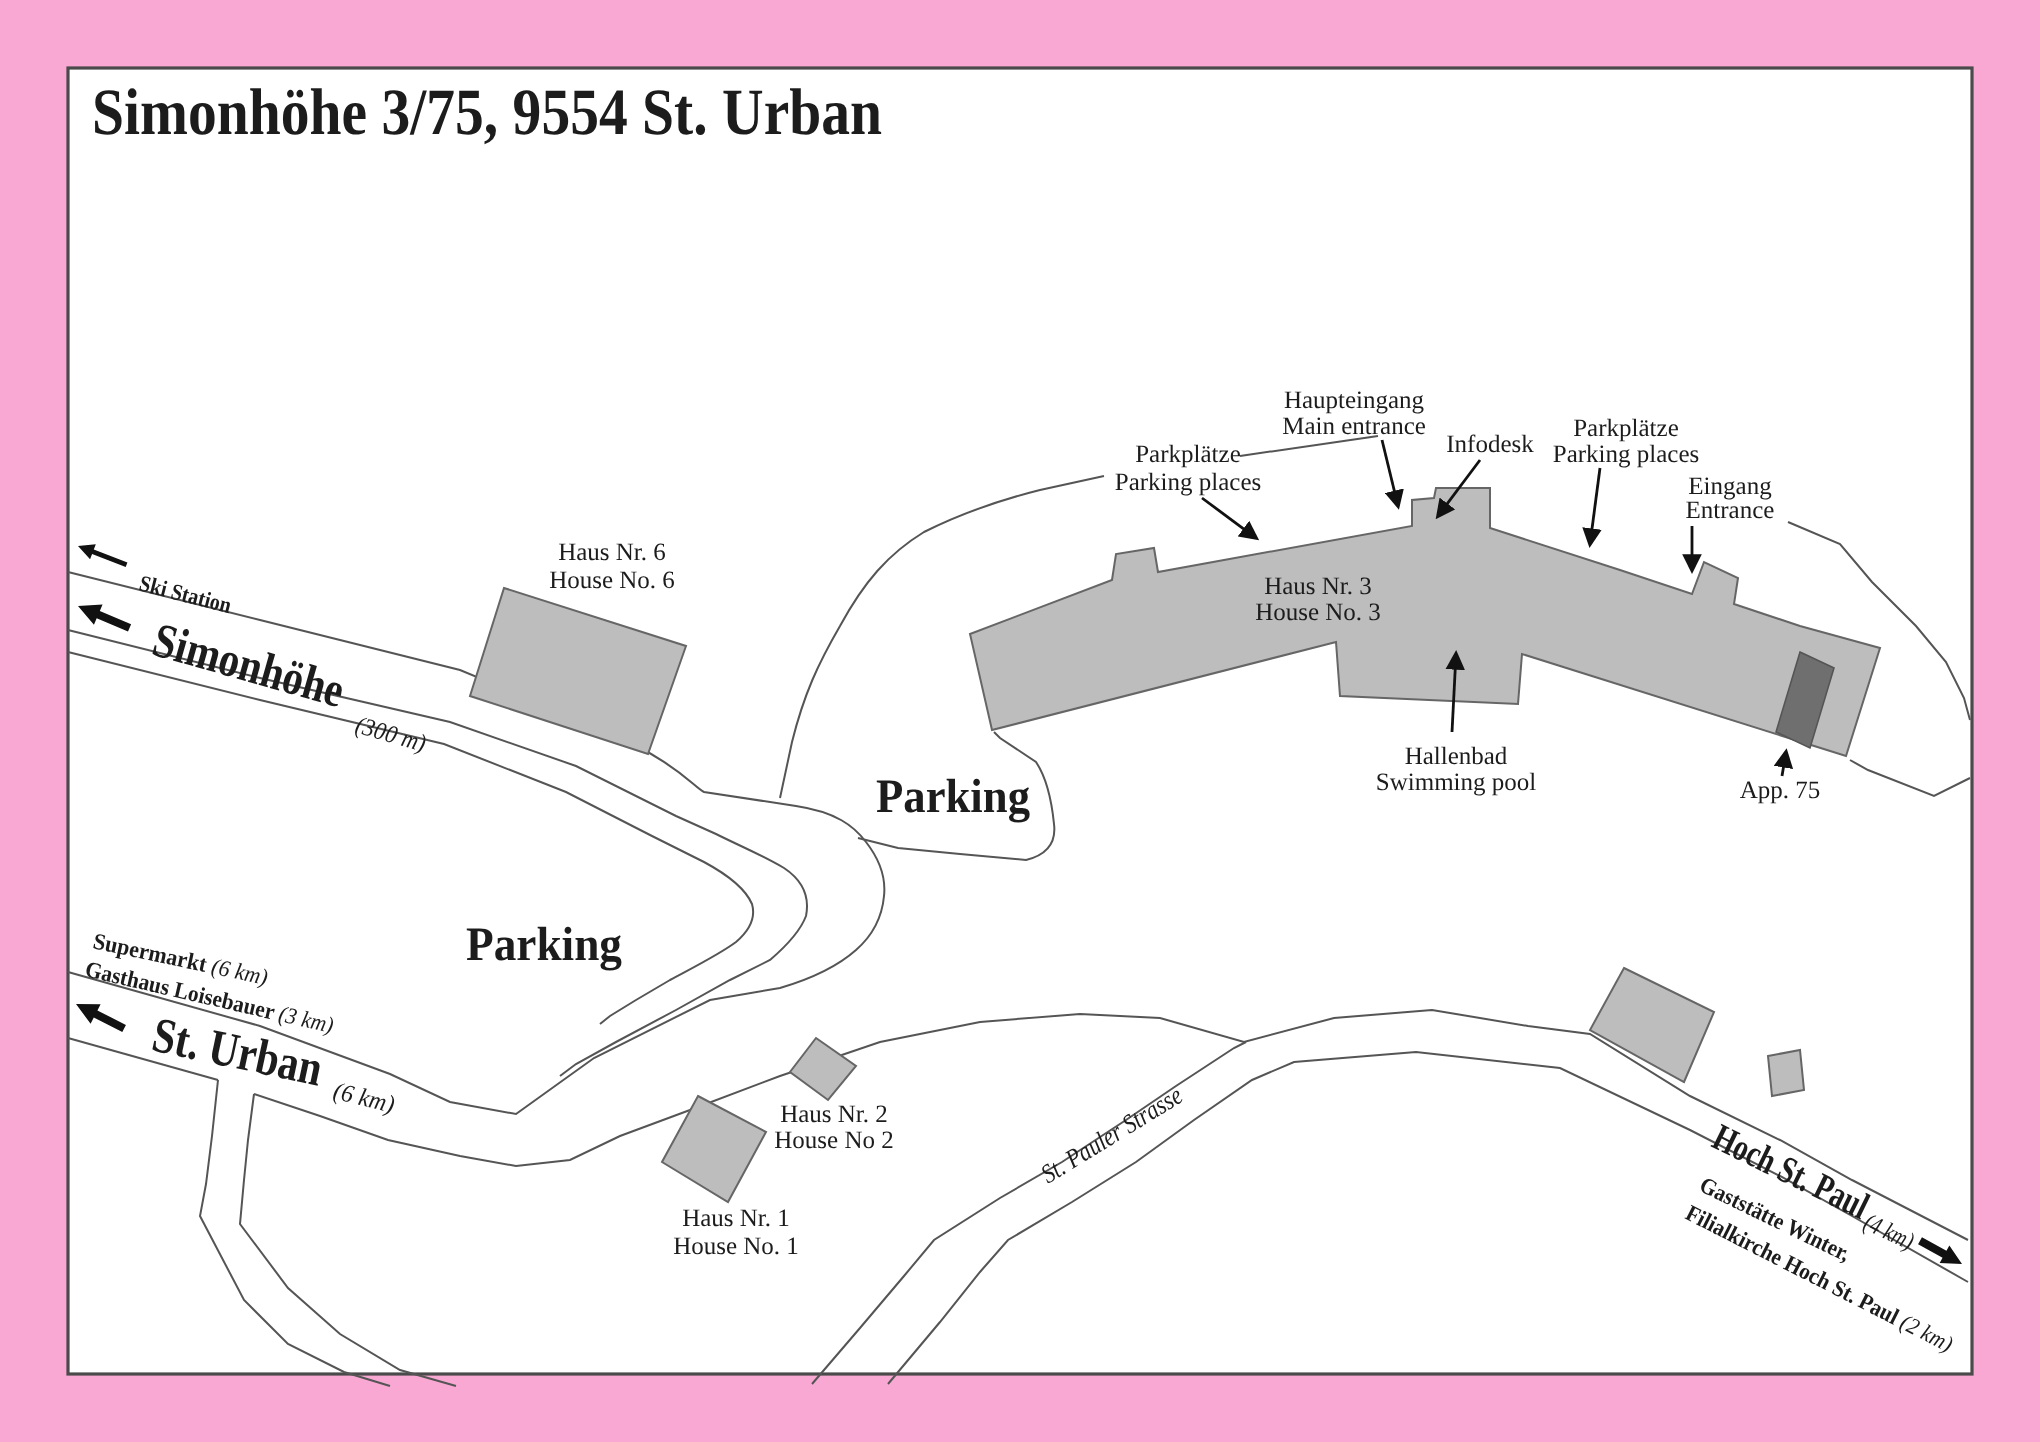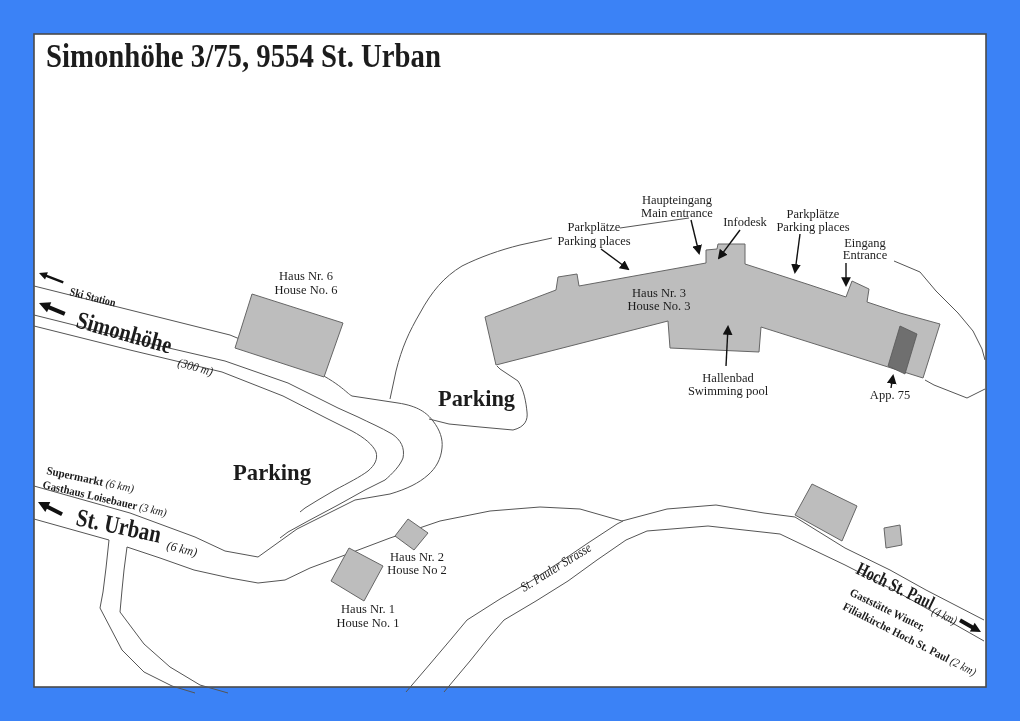--- a/index.html
+++ b/index.html
@@ -1,16 +1,16 @@
 <!DOCTYPE html>
 <html><head>
 <meta charset="utf-8">
 <style>
   html,body{margin:0;padding:0;background:#ffffff;}
-  #page{width:1020px;height:721px;position:relative;background:#3b82f6;overflow:hidden;}
+  #page{width:1020px;height:721px;position:relative;background:#f9a8d4;overflow:hidden;}
   svg{position:absolute;left:0;top:0;}
   text{font-family:"Liberation Serif", serif;fill:#1c1c1c;}
 </style>
 </head>
 <body>
 <div id="page">
 <svg width="1020" height="721" viewBox="0 0 1020 721">
   <defs>
     <marker id="ah" viewBox="0 0 10 10" refX="8" refY="5" markerWidth="7" markerHeight="7" orient="auto">
       <path d="M0,0 L10,5 L0,10 z" fill="#111"></path>

